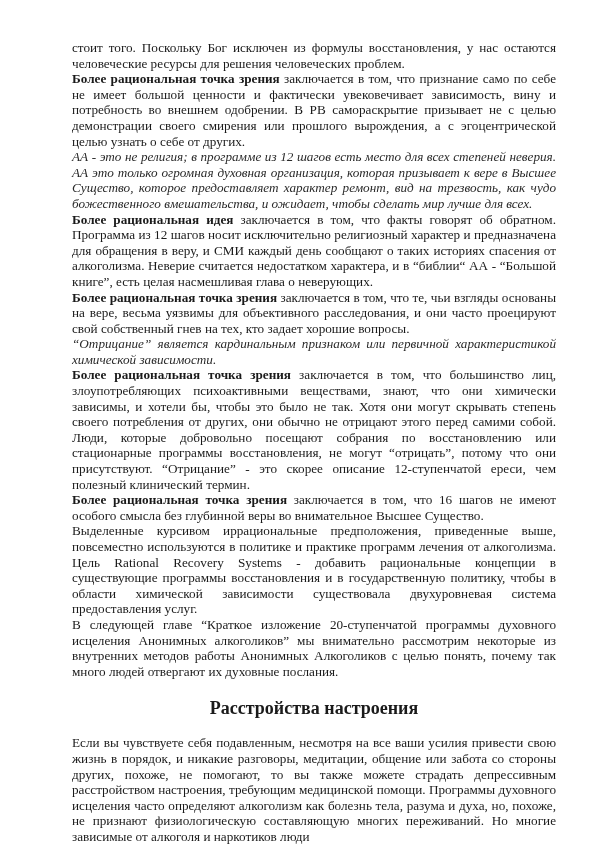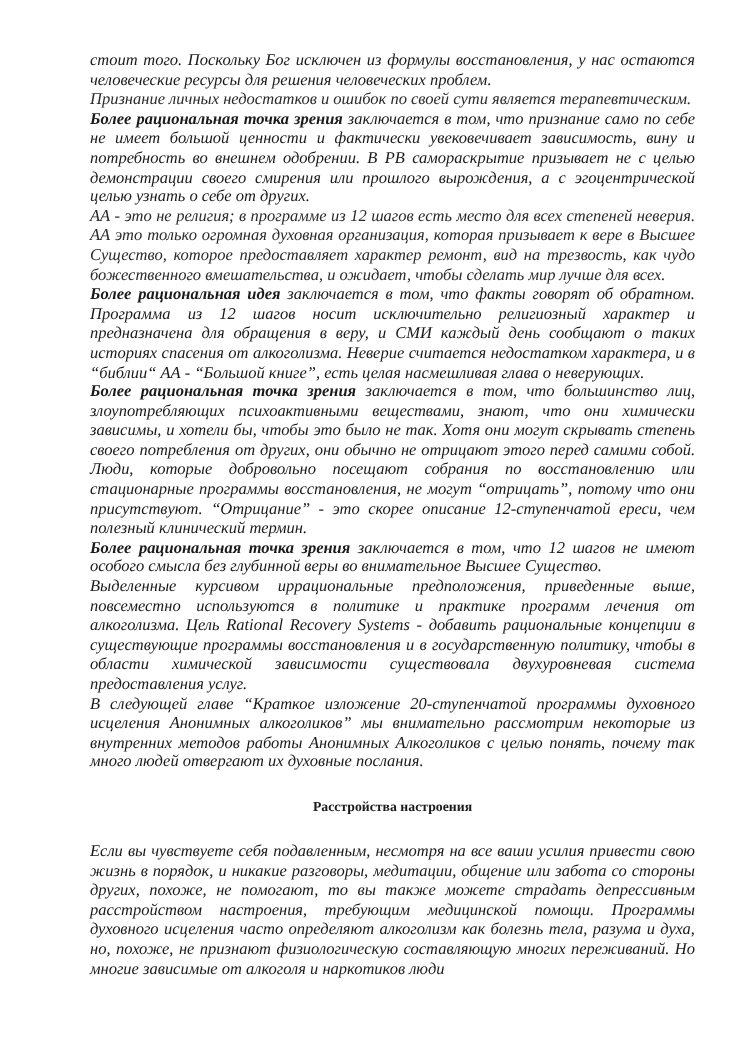--- a/index.html
+++ b/index.html
@@ -2,36 +2,37 @@
 <html><head>
 <meta charset="utf-8">
 <style>
   html, body { margin: 0; padding: 0; background: #ffffff; }
   body { width: 600px; height: 849px; overflow: hidden; position: relative; }
   .page {
     position: absolute; left: 72px; top: 40px; width: 484px;
     font-family: "Liberation Serif", "DejaVu Serif", serif;
     font-size: 13.2px; line-height: 15.6px; color: #1a1a1a;
   }
-  .p { margin: 0; text-align: justify; font-style: italic; }
+  .p { margin: 0; text-align: justify; }
   .it { font-style: italic; color: #2a2a2a; }
   .b { font-weight: bold; }
   .heading {
-    text-align: center; font-weight: bold; font-size: 11px;
+    text-align: center; font-weight: bold; font-size: 18px;
     margin: 20px 0 18px 0; line-height: 18px;
   }
 </style>
 </head>
 <body>
 
 <div class="page">
   <p class="p">стоит того. Поскольку Бог исключен из формулы восстановления, у нас остаются человеческие ресурсы для решения человеческих проблем.</p>
-  <p class="p it">Признание личных недостатков и ошибок по своей сути является терапевтическим.</p>
   <p class="p"><span class="b">Более рациональная точка зрения</span><span> заключается в том, что признание само по себе не имеет большой ценности и фактически увековечивает зависимость, вину и потребность во внешнем одобрении. В РВ самораскрытие призывает не с целью демонстрации своего смирения или прошлого вырождения, а с эгоцентрической целью узнать о себе от других.</span></p>
   <p class="p it">АА - это не религия; в программе из 12 шагов есть место для всех степеней неверия. АА это только огромная духовная организация, которая призывает к вере в Высшее Существо, которое предоставляет характер ремонт, вид на трезвость, как чудо божественного вмешательства, и ожидает, чтобы сделать мир лучше для всех.</p>
   <p class="p"><span class="b">Более рациональная идея</span><span> заключается в том, что факты говорят об обратном. Программа из 12 шагов носит исключительно религиозный характер и предназначена для обращения в веру, и СМИ каждый день сообщают о таких историях спасения от алкоголизма. Неверие считается недостатком характера, и в “библии“ АА - “Большой книге”, есть целая насмешливая глава о неверующих.</span></p>
+  <p class="p"><span class="b">Более рациональная точка зрения</span><span> заключается в том, что те, чьи взгляды основаны на вере, весьма уязвимы для объективного расследования, и они часто проецируют свой собственный гнев на тех, кто задает хорошие вопросы.</span></p>
+  <p class="p it">“Отрицание” является кардинальным признаком или первичной характеристикой химической зависимости.</p>
   <p class="p"><span class="b">Более рациональная точка зрения</span><span> заключается в том, что большинство лиц, злоупотребляющих психоактивными веществами, знают, что они химически зависимы, и хотели бы, чтобы это было не так. Хотя они могут скрывать степень своего потребления от других, они обычно не отрицают этого перед самими собой. Люди, которые добровольно посещают собрания по восстановлению или стационарные программы восстановления, не могут “отрицать”, потому что они присутствуют. “Отрицание” - это скорее описание 12-ступенчатой ереси, чем полезный клинический термин.</span></p>
-  <p class="p"><span class="b">Более рациональная точка зрения</span><span> заключается в том, что 12 шагов не имеют особого смысла без глубинной веры во внимательное Высшее Существо.</span></p>
+  <p class="p"><span class="b">Более рациональная точка зрения</span><span> заключается в том, что 16 шагов не имеют особого смысла без глубинной веры во внимательное Высшее Существо.</span></p>
   <p class="p">Выделенные курсивом иррациональные предположения, приведенные выше, повсеместно используются в политике и практике программ лечения от алкоголизма. Цель Rational Recovery Systems - добавить рациональные концепции в существующие программы восстановления и в государственную политику, чтобы в области химической зависимости существовала двухуровневая система предоставления услуг.</p>
   <p class="p">В следующей главе “Краткое изложение 20-ступенчатой программы духовного исцеления Анонимных алкоголиков” мы внимательно рассмотрим некоторые из внутренних методов работы Анонимных Алкоголиков с целью понять, почему так много людей отвергают их духовные послания.</p>
   <div class="heading">Расстройства настроения</div>
   <p class="p">Если вы чувствуете себя подавленным, несмотря на все ваши усилия привести свою жизнь в порядок, и никакие разговоры, медитации, общение или забота со стороны других, похоже, не помогают, то вы также можете страдать депрессивным расстройством настроения, требующим медицинской помощи. Программы духовного исцеления часто определяют алкоголизм как болезнь тела, разума и духа, но, похоже, не признают физиологическую составляющую многих переживаний. Но многие зависимые от алкоголя и наркотиков люди</p>
 </div>
 
 </body></html>

